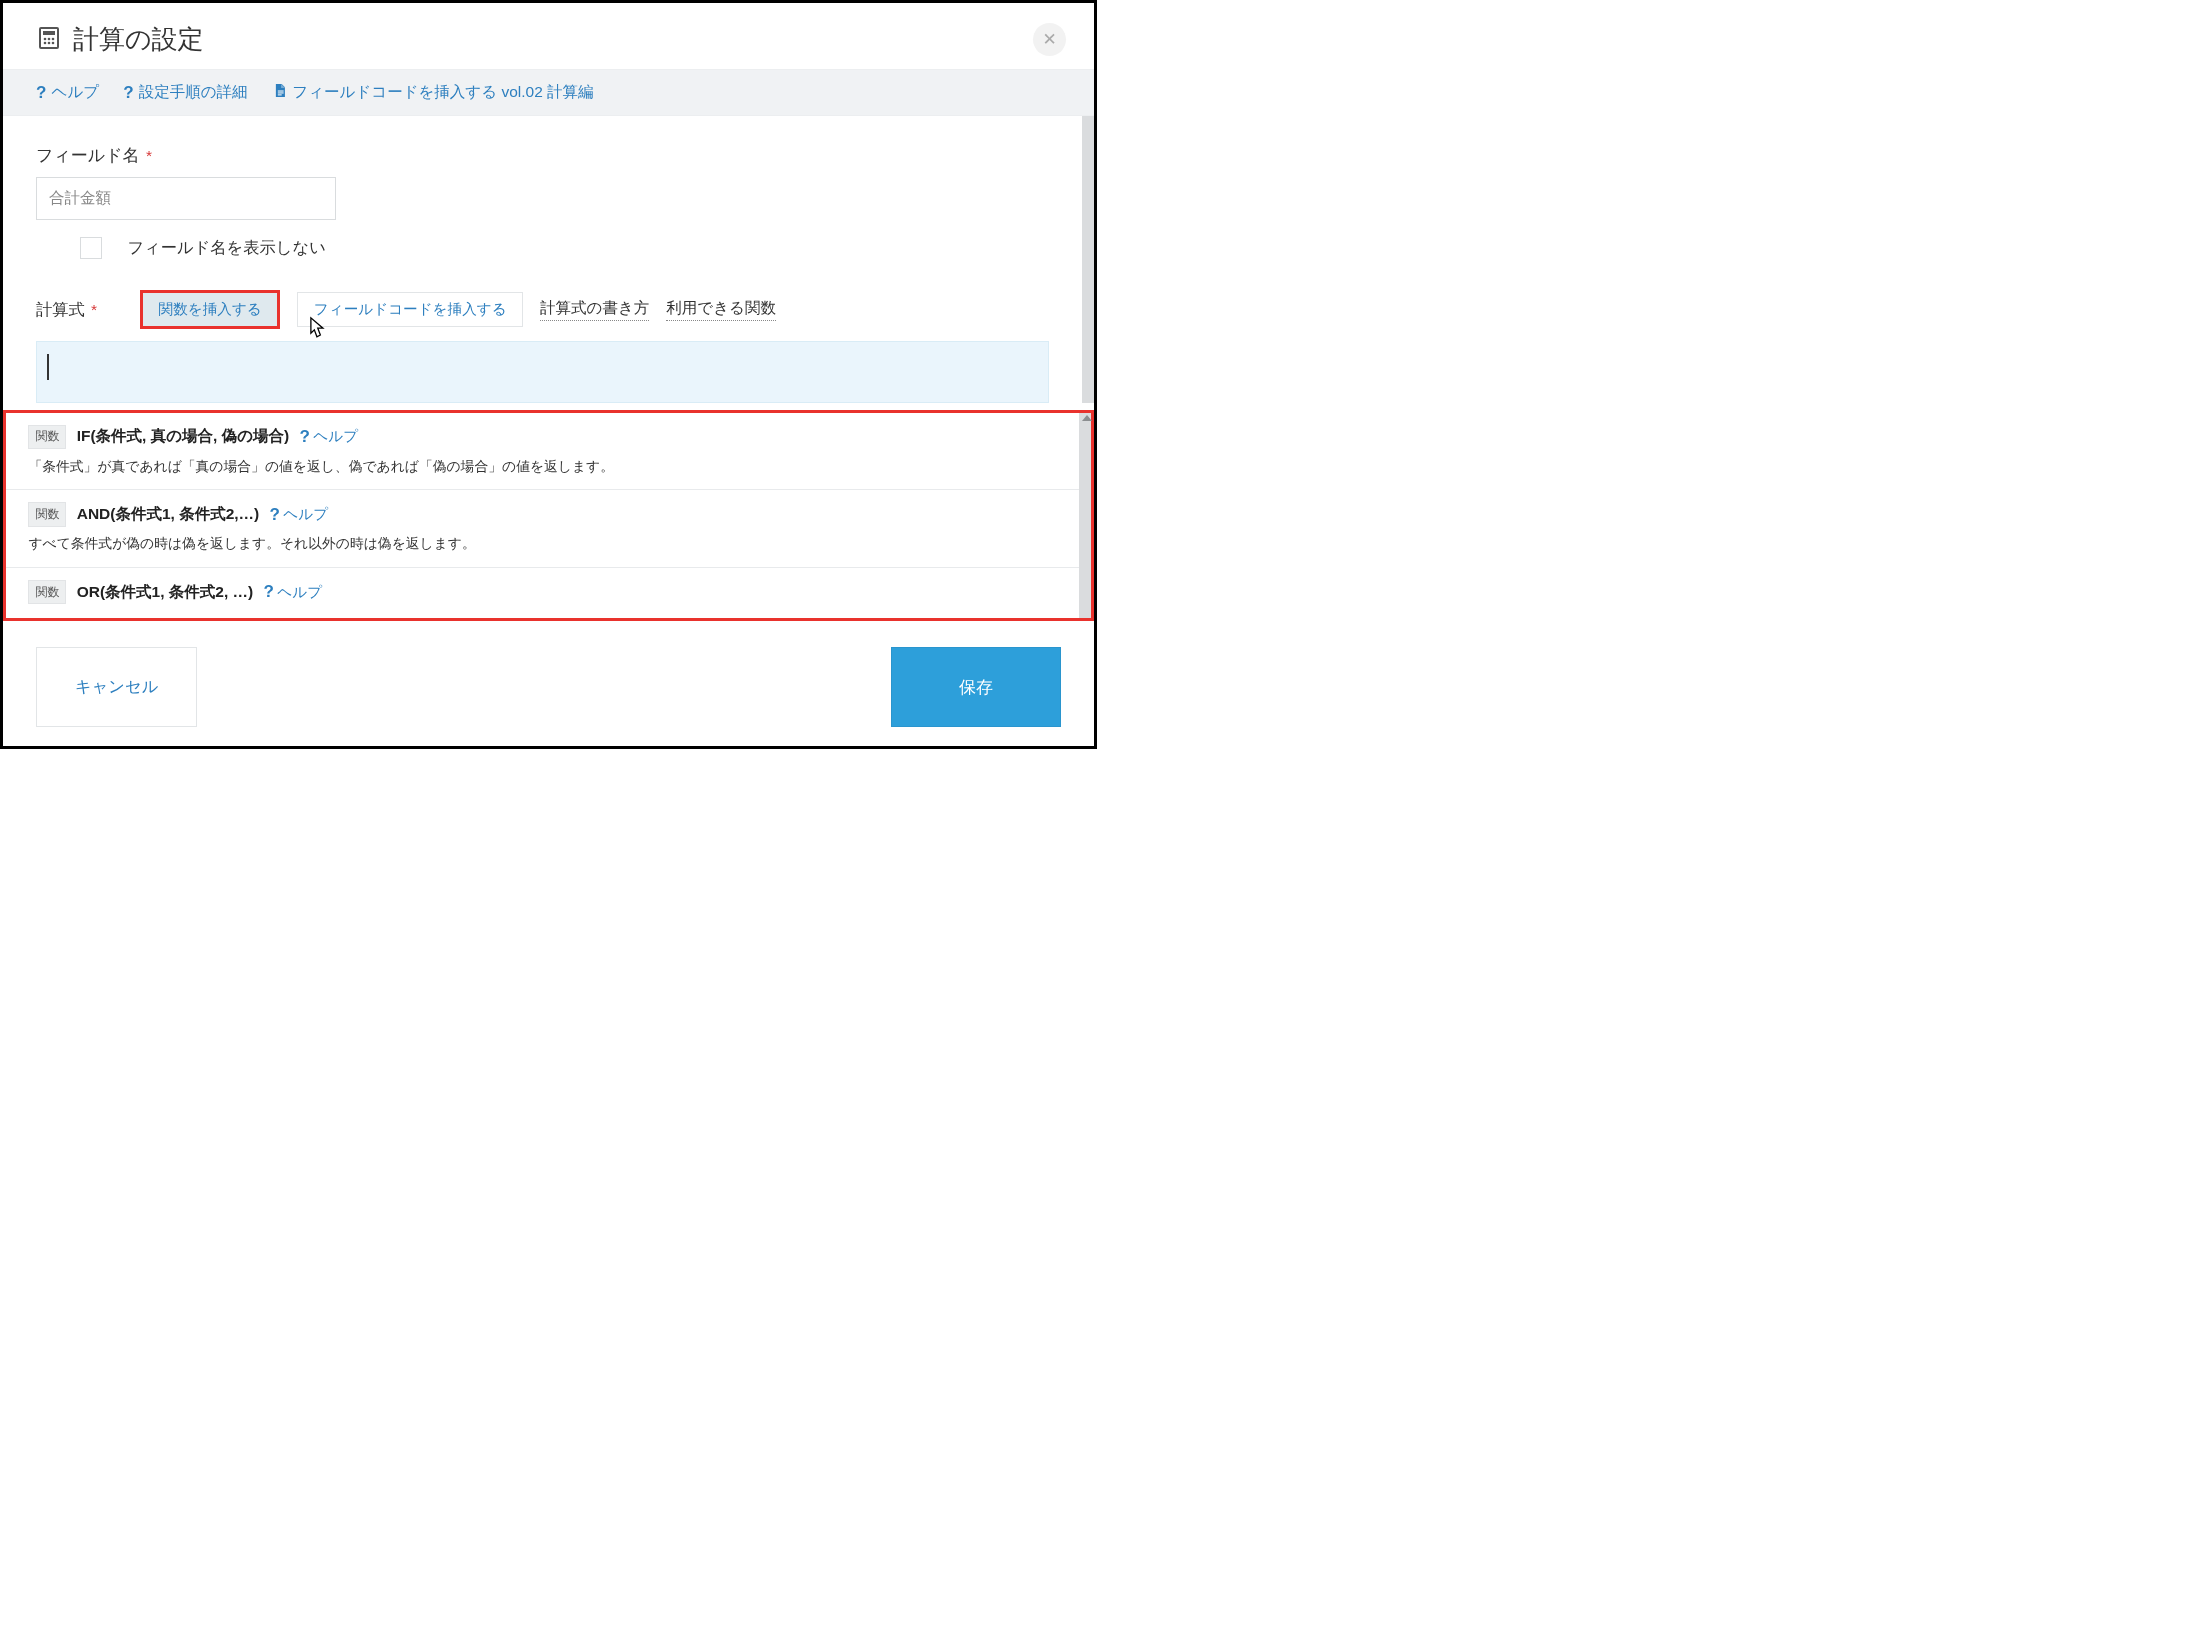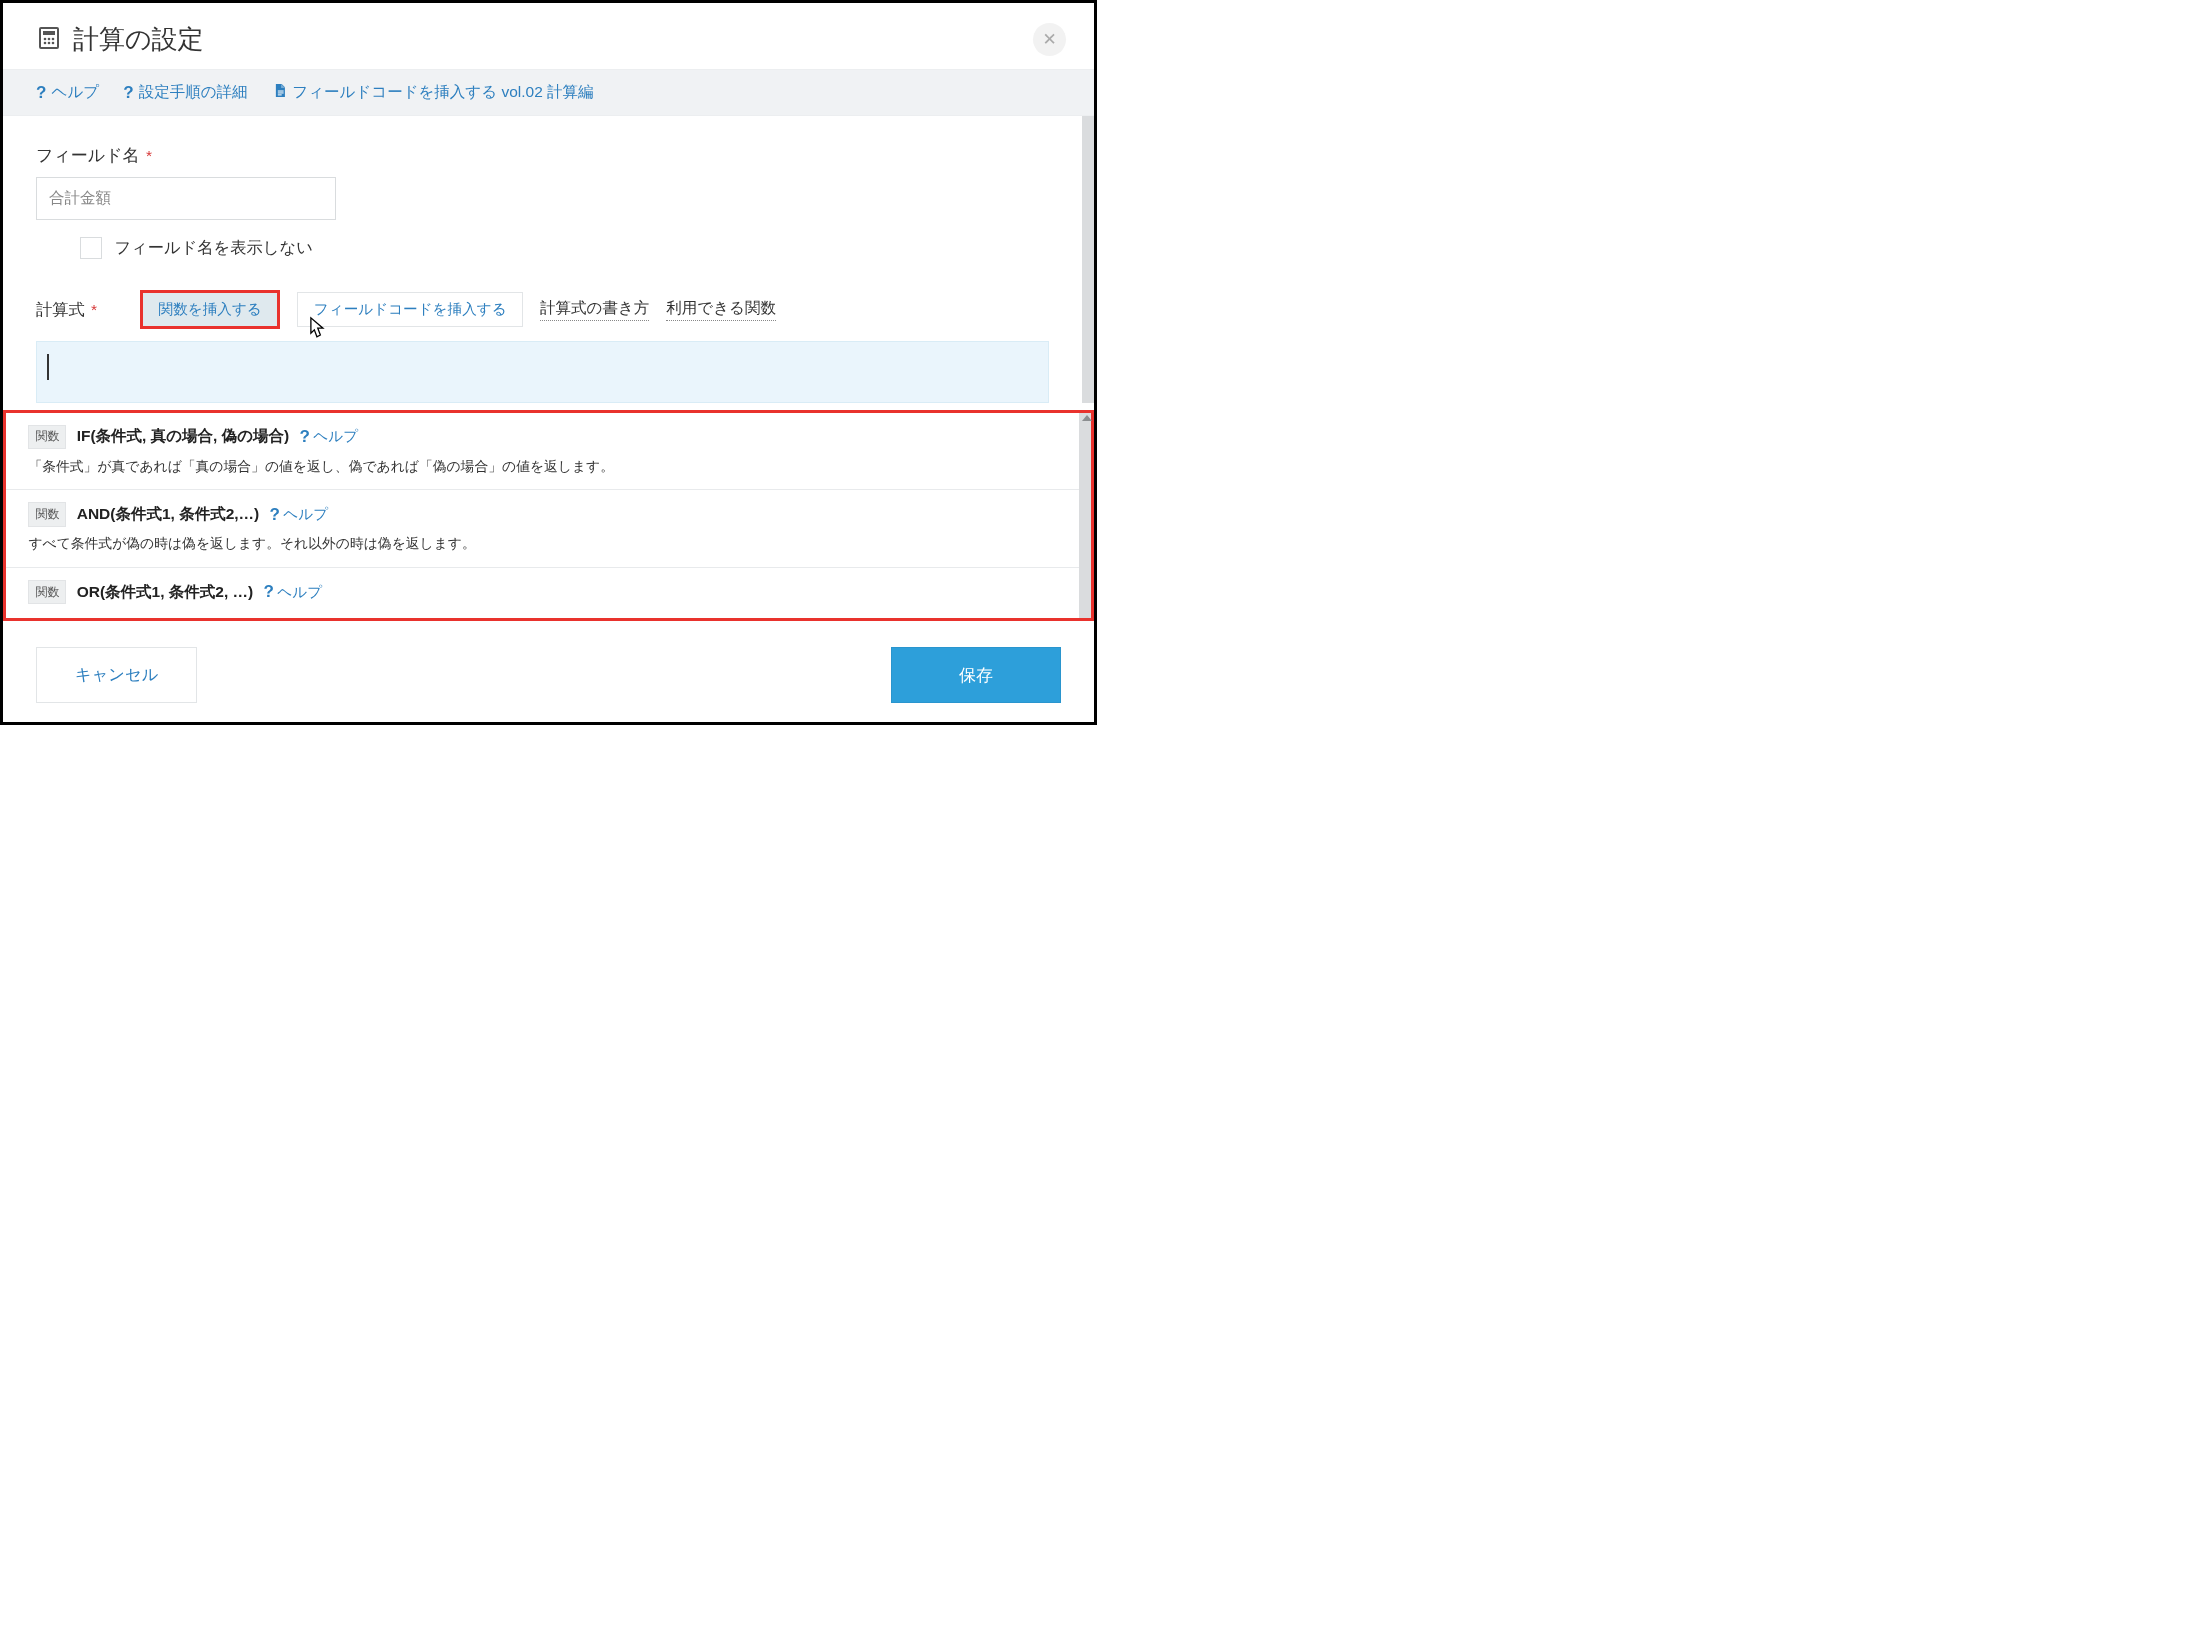--- a/index.html
+++ b/index.html
@@ -82,21 +82,21 @@
     height: 43px;
     border: 0.9px solid #d9dcde;
     font-size: 15.5px;
     padding: 0 12px;
     color: #888;
     background:#fff;
   }
   .chk-row {
     display: flex;
     align-items: center;
-    gap: 12px;
+    gap: 25px;
     margin-top: 17px;
     font-size: 16.3px;
     color: #333;
     padding-left: 44px;
   }
   .chk-box {
     width: 22.4px; height: 22.4px;
     border: 0.9px solid #d9dcde;
     background: #fff;
   }
@@ -201,21 +201,21 @@
   .footer {
     display: flex;
     justify-content: space-between;
     padding: 26px 33px 19px 33px;
   }
   .btn-cancel {
     border: 0.9px solid #e2e5e7;
     background: #fff;
     color: #2d7fbf;
     font-size: 16.3px;
-    padding: 16px 38px;
+    padding: 28px 38px;
     cursor: pointer;
   }
   .btn-save {
     background: #2d9fda;
     color: #fff;
     font-size: 17px;
     padding: 12px 67px;
     border: 0.9px solid #2a95ce;
     cursor: pointer;
     text-align: right;

